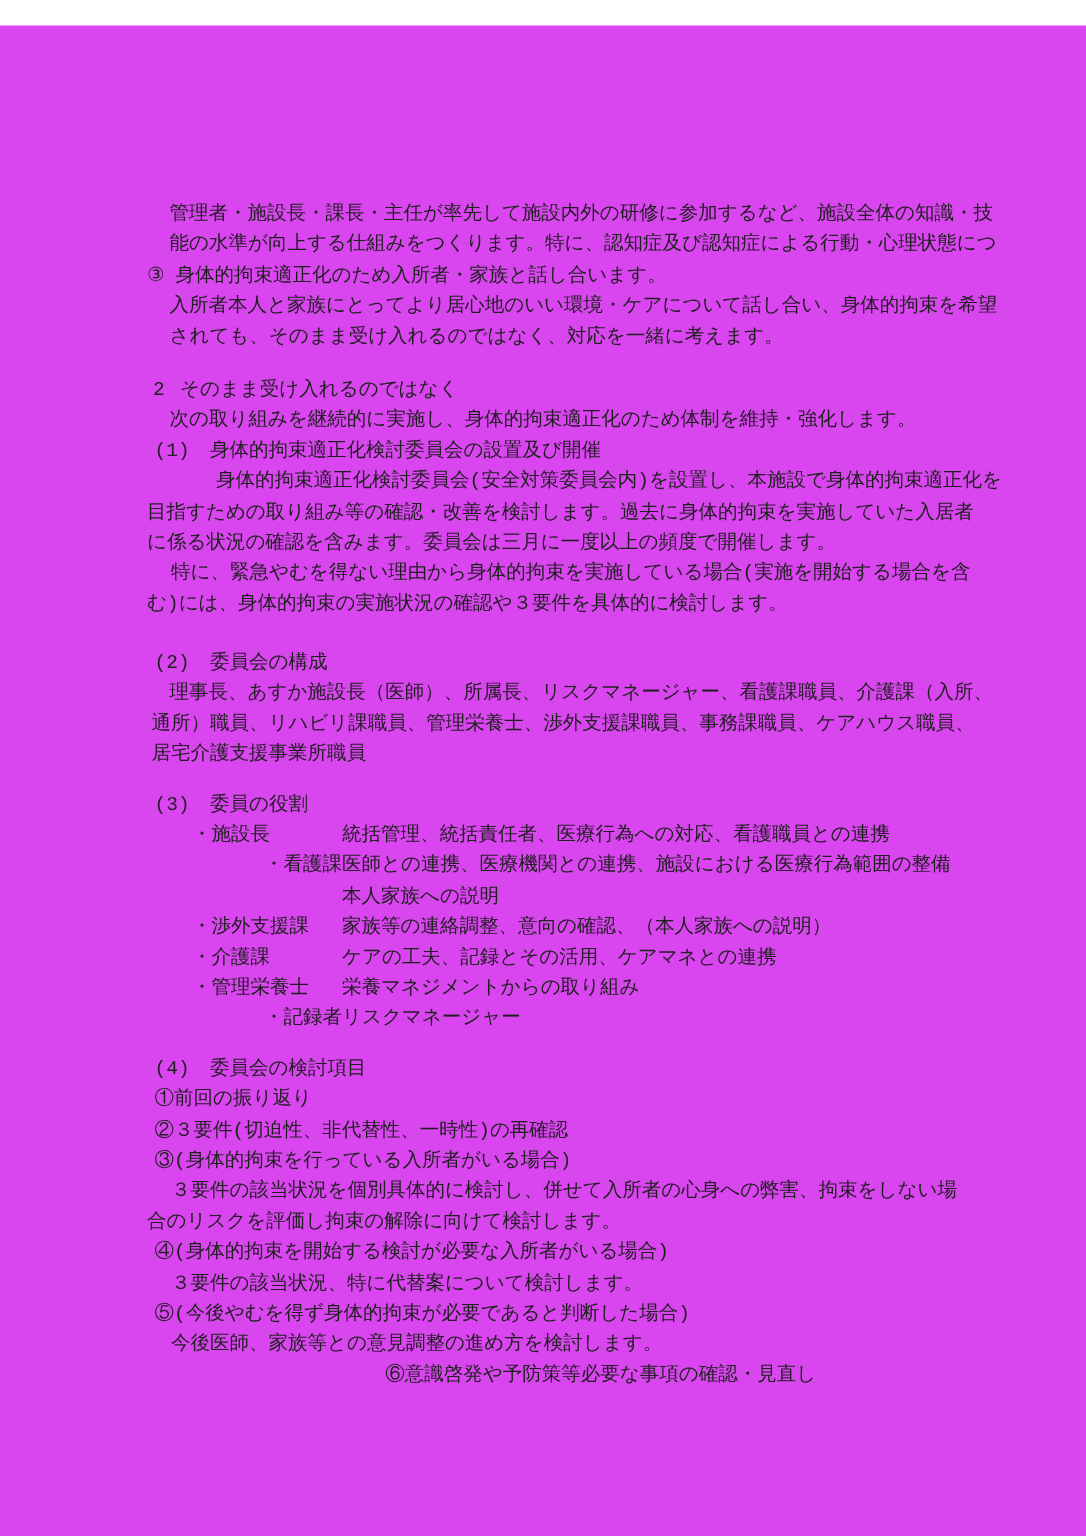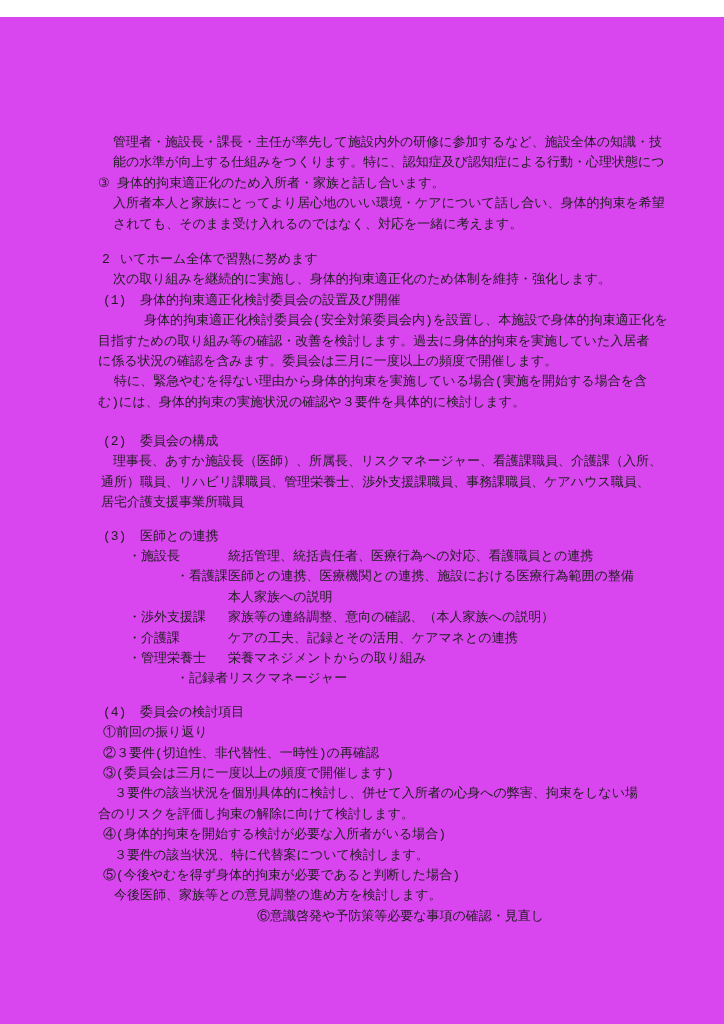--- a/index.html
+++ b/index.html
@@ -38,44 +38,44 @@
 </head>
 <body>
 
 <div class="page">
   <div class="doc" style="color: rgb(31, 31, 31);">
       <div class="line" style="margin-left: 15px;"><span>管理者・施設長・課長・主任が率先して施設内外の研修に参加するなど、施設全体の知識・技</span></div>
       <div class="line" style="margin-left: 15px;"><span>能の水準が向上する仕組みをつくります。特に、認知症及び認知症による行動・心理状態につ</span></div>
       <div class="line" style="margin-left: 0px;"><span class="num" style="width: 19px;">③</span><span>身体的拘束適正化のため入所者・家族と話し合います。</span></div>
       <div class="line" style="margin-left: 15px;"><span>入所者本人と家族にとってより居心地のいい環境・ケアについて話し合い、身体的拘束を希望</span></div>
       <div class="line" style="margin-left: 15px;"><span>されても、そのまま受け入れるのではなく、対応を一緒に考えます。</span></div>
-      <div class="line" style="margin-left: 4px; margin-top: 15px;"><span class="num" style="width: 18px;">2</span><span>いてホーム全体で習熟に努めます</span></div>
+      <div class="line" style="margin-left: 4px; margin-top: 15px;"><span class="num" style="width: 18px;">2</span><span>そのまま受け入れるのではなく</span></div>
       <div class="line" style="margin-left: 15px;"><span>次の取り組みを継続的に実施し、身体的拘束適正化のため体制を維持・強化します。</span></div>
       <div class="line" style="margin-left: 5px;"><span class="num" style="width: 37px;">(1)</span><span>身体的拘束適正化検討委員会の設置及び開催</span></div>
       <div class="line" style="margin-left: 16px; text-align: center;"><span>身体的拘束適正化検討委員会(安全対策委員会内)を設置し、本施設で身体的拘束適正化を</span></div>
       <div class="line" style="margin-left: 0px;"><span>目指すための取り組み等の確認・改善を検討します。過去に身体的拘束を実施していた入居者</span></div>
       <div class="line" style="margin-left: 0px;"><span>に係る状況の確認を含みます。委員会は三月に一度以上の頻度で開催します。</span></div>
       <div class="line" style="margin-left: 16px;"><span>特に、緊急やむを得ない理由から身体的拘束を実施している場合(実施を開始する場合を含</span></div>
       <div class="line" style="margin-left: 0px;"><span>む)には、身体的拘束の実施状況の確認や３要件を具体的に検討します。</span></div>
       <div class="line" style="margin-left: 5px; margin-top: 19px;"><span class="num" style="width: 37px;">(2)</span><span>委員会の構成</span></div>
       <div class="line" style="margin-left: 15px;"><span>理事長、あすか施設長（医師）、所属長、リスクマネージャー、看護課職員、介護課（入所、</span></div>
       <div class="line" style="margin-left: 3px;"><span>通所）職員、リハビリ課職員、管理栄養士、渉外支援課職員、事務課職員、ケアハウス職員、</span></div>
       <div class="line" style="margin-left: 3px;"><span>居宅介護支援事業所職員</span></div>
-      <div class="line" style="margin-left: 5px; margin-top: 13px;"><span class="num" style="width: 37px;">(3)</span><span>医師との連携</span></div>
+      <div class="line" style="margin-left: 5px; margin-top: 13px;"><span class="num" style="width: 37px;">(3)</span><span>委員の役割</span></div>
       <div class="line" style="margin-left: 30px;"><span class="num" style="width: 100px;">・施設長</span><span>統括管理、統括責任者、医療行為への対応、看護職員との連携</span></div>
       <div class="line" style="margin-left: 30px;"><span class="num" style="width: 100px; text-align: right;">・看護課</span><span>医師との連携、医療機関との連携、施設における医療行為範囲の整備</span></div>
       <div class="line" style="margin-left: 130px;"><span>本人家族への説明</span></div>
       <div class="line" style="margin-left: 30px;"><span class="num" style="width: 100px;">・渉外支援課</span><span>家族等の連絡調整、意向の確認、（本人家族への説明）</span></div>
       <div class="line" style="margin-left: 30px;"><span class="num" style="width: 100px;">・介護課</span><span>ケアの工夫、記録とその活用、ケアマネとの連携</span></div>
       <div class="line" style="margin-left: 30px;"><span class="num" style="width: 100px;">・管理栄養士</span><span>栄養マネジメントからの取り組み</span></div>
       <div class="line" style="margin-left: 30px;"><span class="num" style="width: 100px; text-align: right;">・記録者</span><span>リスクマネージャー</span></div>
       <div class="line" style="margin-left: 5px; margin-top: 13px;"><span class="num" style="width: 37px;">(4)</span><span>委員会の検討項目</span></div>
       <div class="line" style="margin-left: 5px;"><span>①前回の振り返り</span></div>
       <div class="line" style="margin-left: 5px;"><span>②３要件(切迫性、非代替性、一時性)の再確認</span></div>
-      <div class="line" style="margin-left: 5px;"><span>③(委員会は三月に一度以上の頻度で開催します)</span></div>
+      <div class="line" style="margin-left: 5px;"><span>③(身体的拘束を行っている入所者がいる場合)</span></div>
       <div class="line" style="margin-left: 16px;"><span>３要件の該当状況を個別具体的に検討し、併せて入所者の心身への弊害、拘束をしない場</span></div>
       <div class="line" style="margin-left: 0px;"><span>合のリスクを評価し拘束の解除に向けて検討します。</span></div>
       <div class="line" style="margin-left: 5px;"><span>④(身体的拘束を開始する検討が必要な入所者がいる場合)</span></div>
       <div class="line" style="margin-left: 16px;"><span>３要件の該当状況、特に代替案について検討します。</span></div>
       <div class="line" style="margin-left: 5px;"><span>⑤(今後やむを得ず身体的拘束が必要であると判断した場合)</span></div>
       <div class="line" style="margin-left: 16px;"><span>今後医師、家族等との意見調整の進め方を検討します。</span></div>
       <div class="line" style="margin-left: 5px; text-align: center;"><span>⑥意識啓発や予防策等必要な事項の確認・見直し</span></div>
     </div>
 </div>
 

